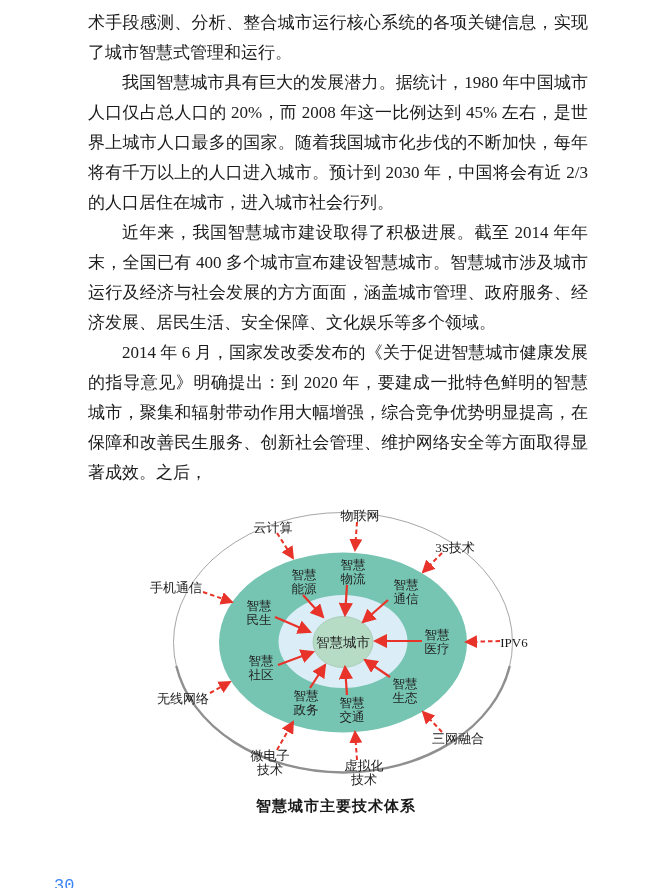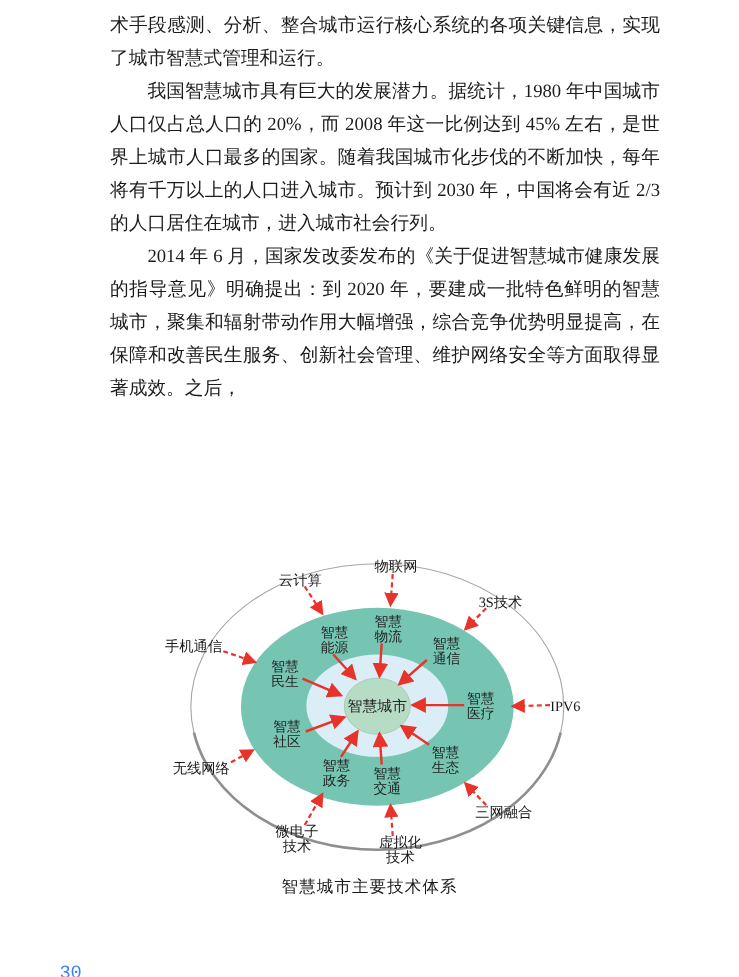--- a/index.html
+++ b/index.html
@@ -2,34 +2,34 @@
 <html><head>
 <meta charset="utf-8">
 <style>
   html,body{margin:0;padding:0;}
   body{
     width:672px;height:888px;background:#ffffff;position:relative;overflow:hidden;
     font-family:"Liberation Serif","DejaVu Serif",serif;
   }
   .page{position:absolute;inset:0;background:#ffffff;}
   .text-block{
-    position:absolute;left:100px;top:8px;width:500px;
+    position:absolute;left:88px;top:8px;width:500px;
   }
   .text-block p{
     margin:0;font-size:17px;line-height:30px;color:#1b1b1b;
     text-align:justify;text-indent:2em;
     font-family:"Liberation Serif","DejaVu Serif",serif;
   }
   .text-block p.continuation{text-indent:0;}
   .diagram-wrap{position:absolute;left:80px;top:498px;width:480px;height:300px;}
   .diagram-wrap svg{display:block;width:480px;height:300px;}
   .caption{
     position:absolute;left:0;top:797px;width:672px;text-align:center;
     font-family:"Liberation Sans","DejaVu Sans",sans-serif;
-    font-weight:normal;font-size:15px;letter-spacing:1px;color:#1a1a1a;
+    font-weight:bold;font-size:15px;letter-spacing:1px;color:#1a1a1a;
   }
   .page-number{
     position:absolute;left:54px;top:876px;font-size:17px;color:#3b82f6;
     font-family:Liberation Mono, monospace;
   }
   text.ring-label{
     font-family:"Liberation Serif","DejaVu Serif",serif;
     font-size:12.5px;fill:#1f1f1f;
   }
   text.outer-label{
@@ -42,20 +42,21 @@
   }
 </style>
 </head>
 <body>
 
 <div class="page">
 
   <div class="text-block">
     <p class="continuation">术手段感测、分析、整合城市运行核心系统的各项关键信息，实现了城市智慧式管理和运行。</p>
     <p>我国智慧城市具有巨大的发展潜力。据统计，1980 年中国城市人口仅占总人口的 20%，而 2008 年这一比例达到 45% 左右，是世界上城市人口最多的国家。随着我国城市化步伐的不断加快，每年将有千万以上的人口进入城市。预计到 2030 年，中国将会有近 2/3 的人口居住在城市，进入城市社会行列。</p>
+    <p>近年来，我国智慧城市建设取得了积极进展。截至 2014 年年末，全国已有 400 多个城市宣布建设智慧城市。智慧城市涉及城市运行及经济与社会发展的方方面面，涵盖城市管理、政府服务、经济发展、居民生活、安全保障、文化娱乐等多个领域。</p>
     <p>2014 年 6 月，国家发改委发布的《关于促进智慧城市健康发展的指导意见》明确提出：到 2020 年，要建成一批特色鲜明的智慧城市，聚集和辐射带动作用大幅增强，综合竞争优势明显提高，在保障和改善民生服务、创新社会管理、维护网络安全等方面取得显著成效。之后，</p>
   </div>
 
   <div class="diagram-wrap">
     <svg id="diagram-svg" viewBox="0 0 480 300" xmlns="http://www.w3.org/2000/svg">
       <defs>
         <marker id="arrowhead" viewBox="0 0 10 10" refX="8.5" refY="5" markerWidth="6.5" markerHeight="6.5" orient="auto">
           <path id="arrowhead-path" d="M0,0 L10,5 L0,10 z" fill="#e8332a"></path>
         </marker>
       </defs>

